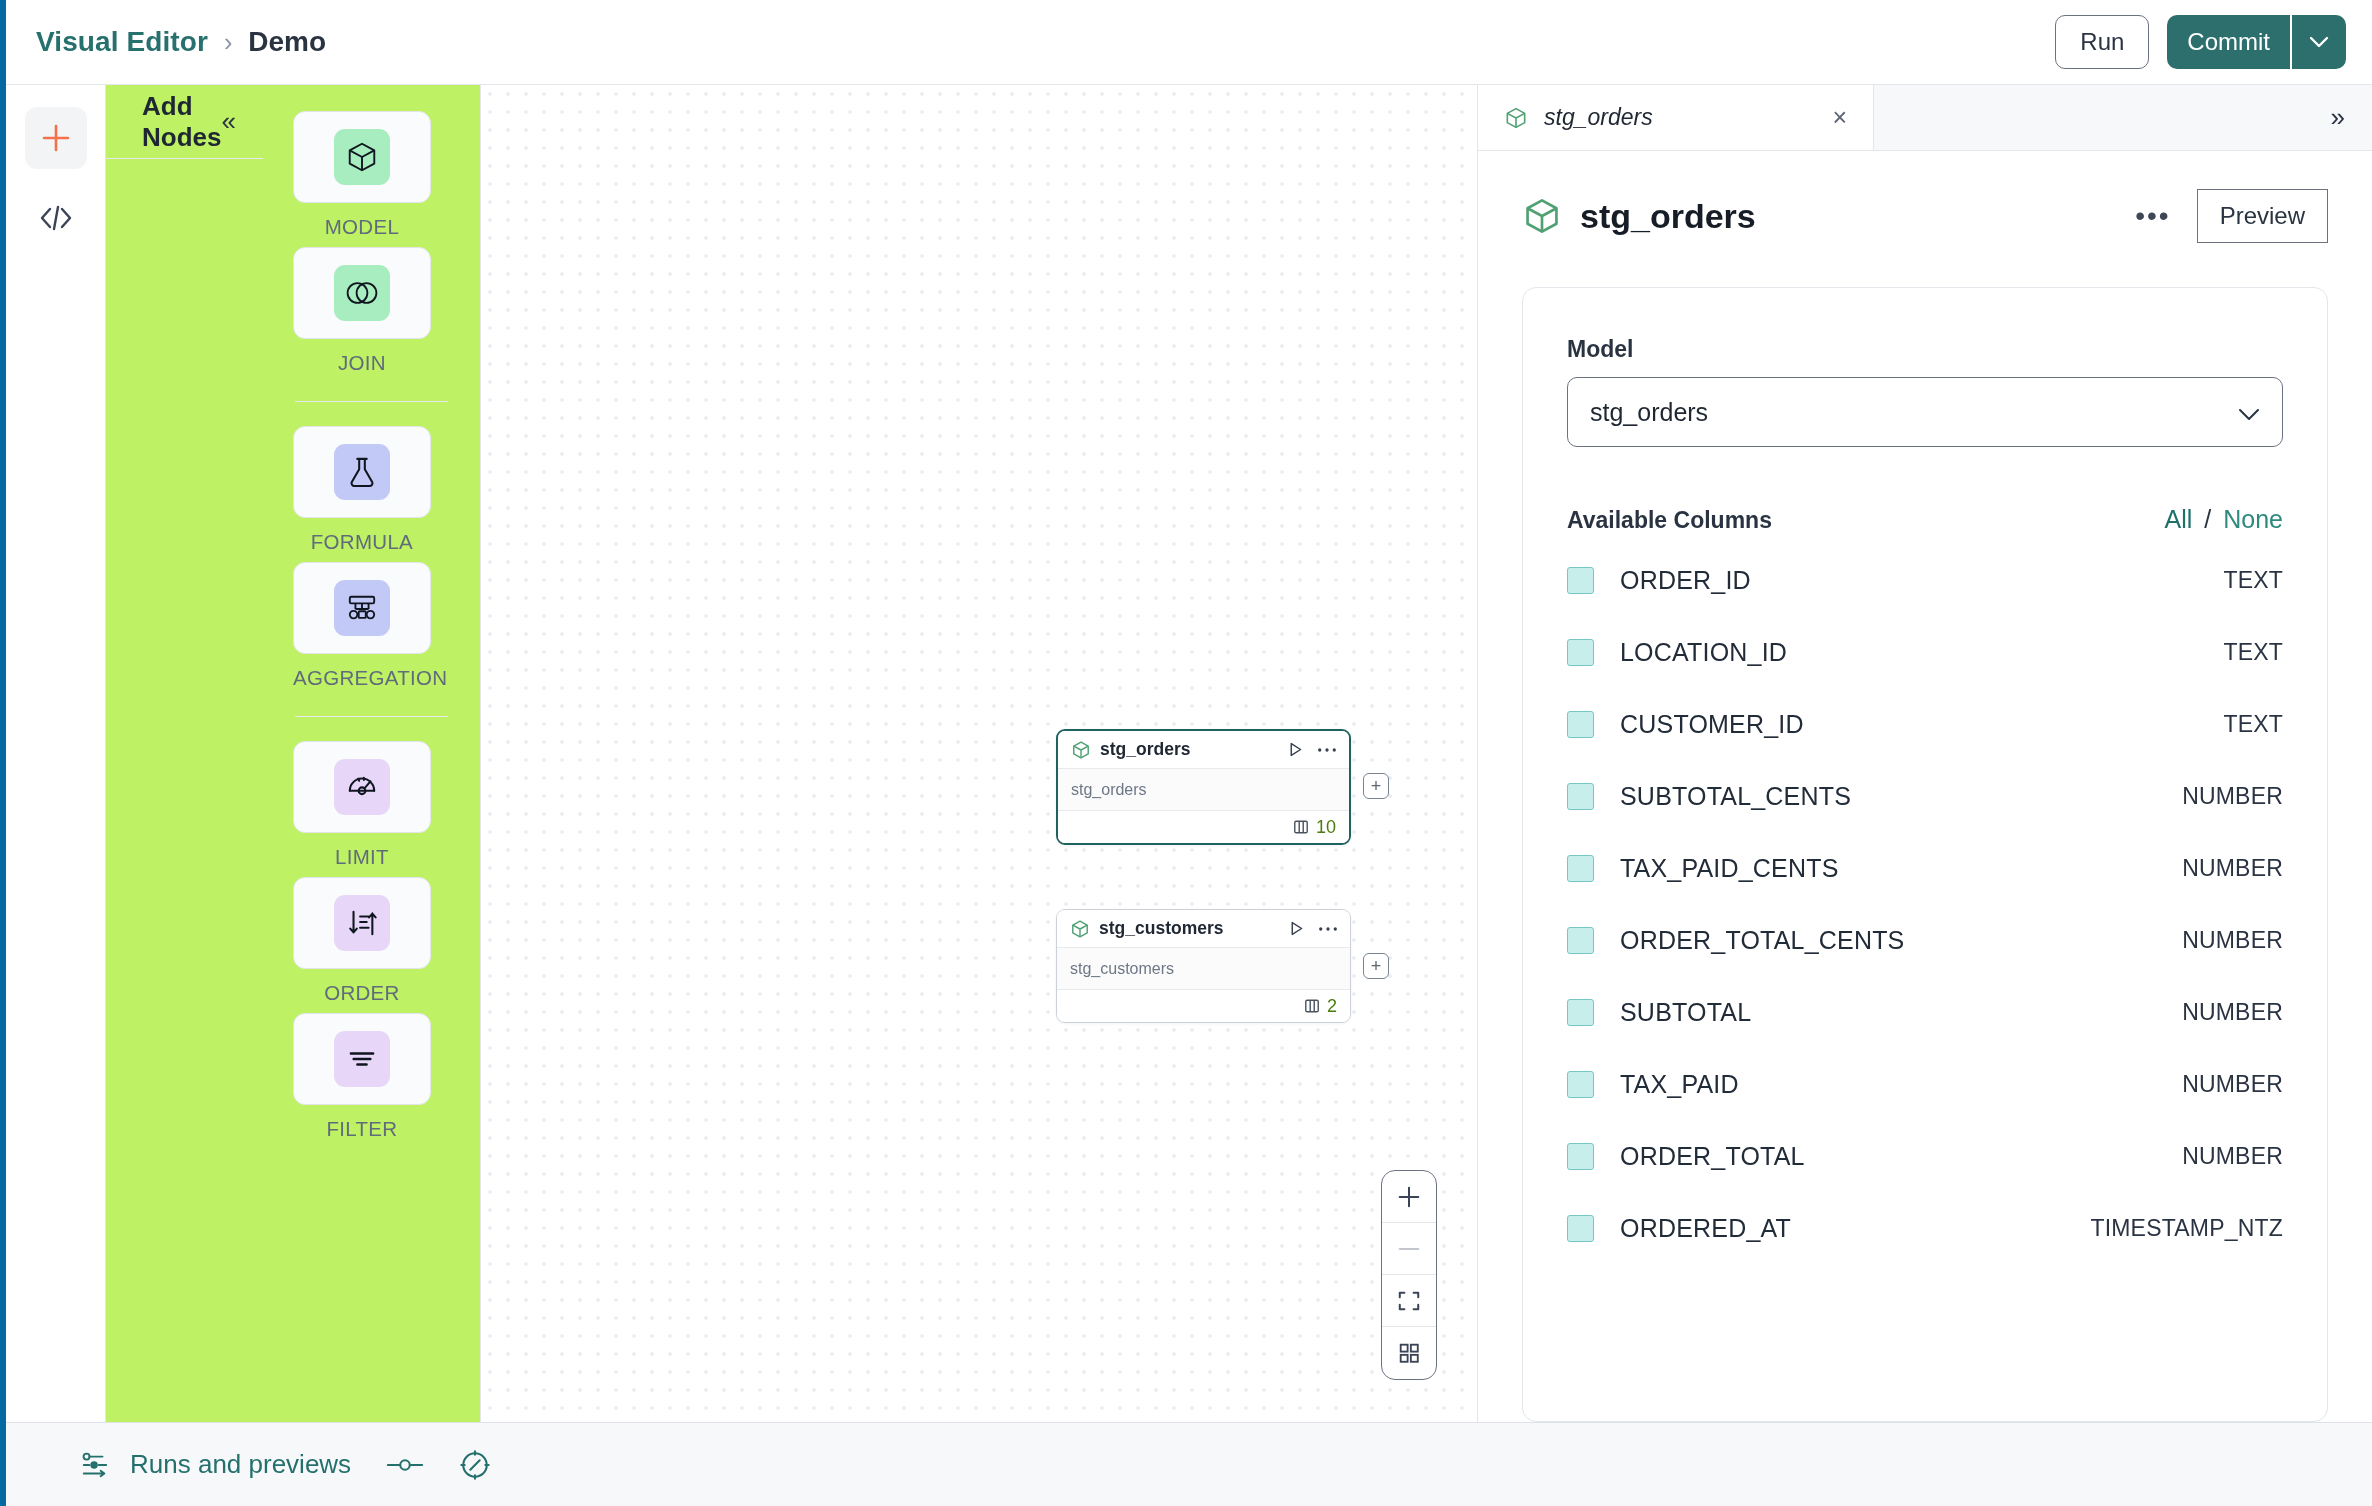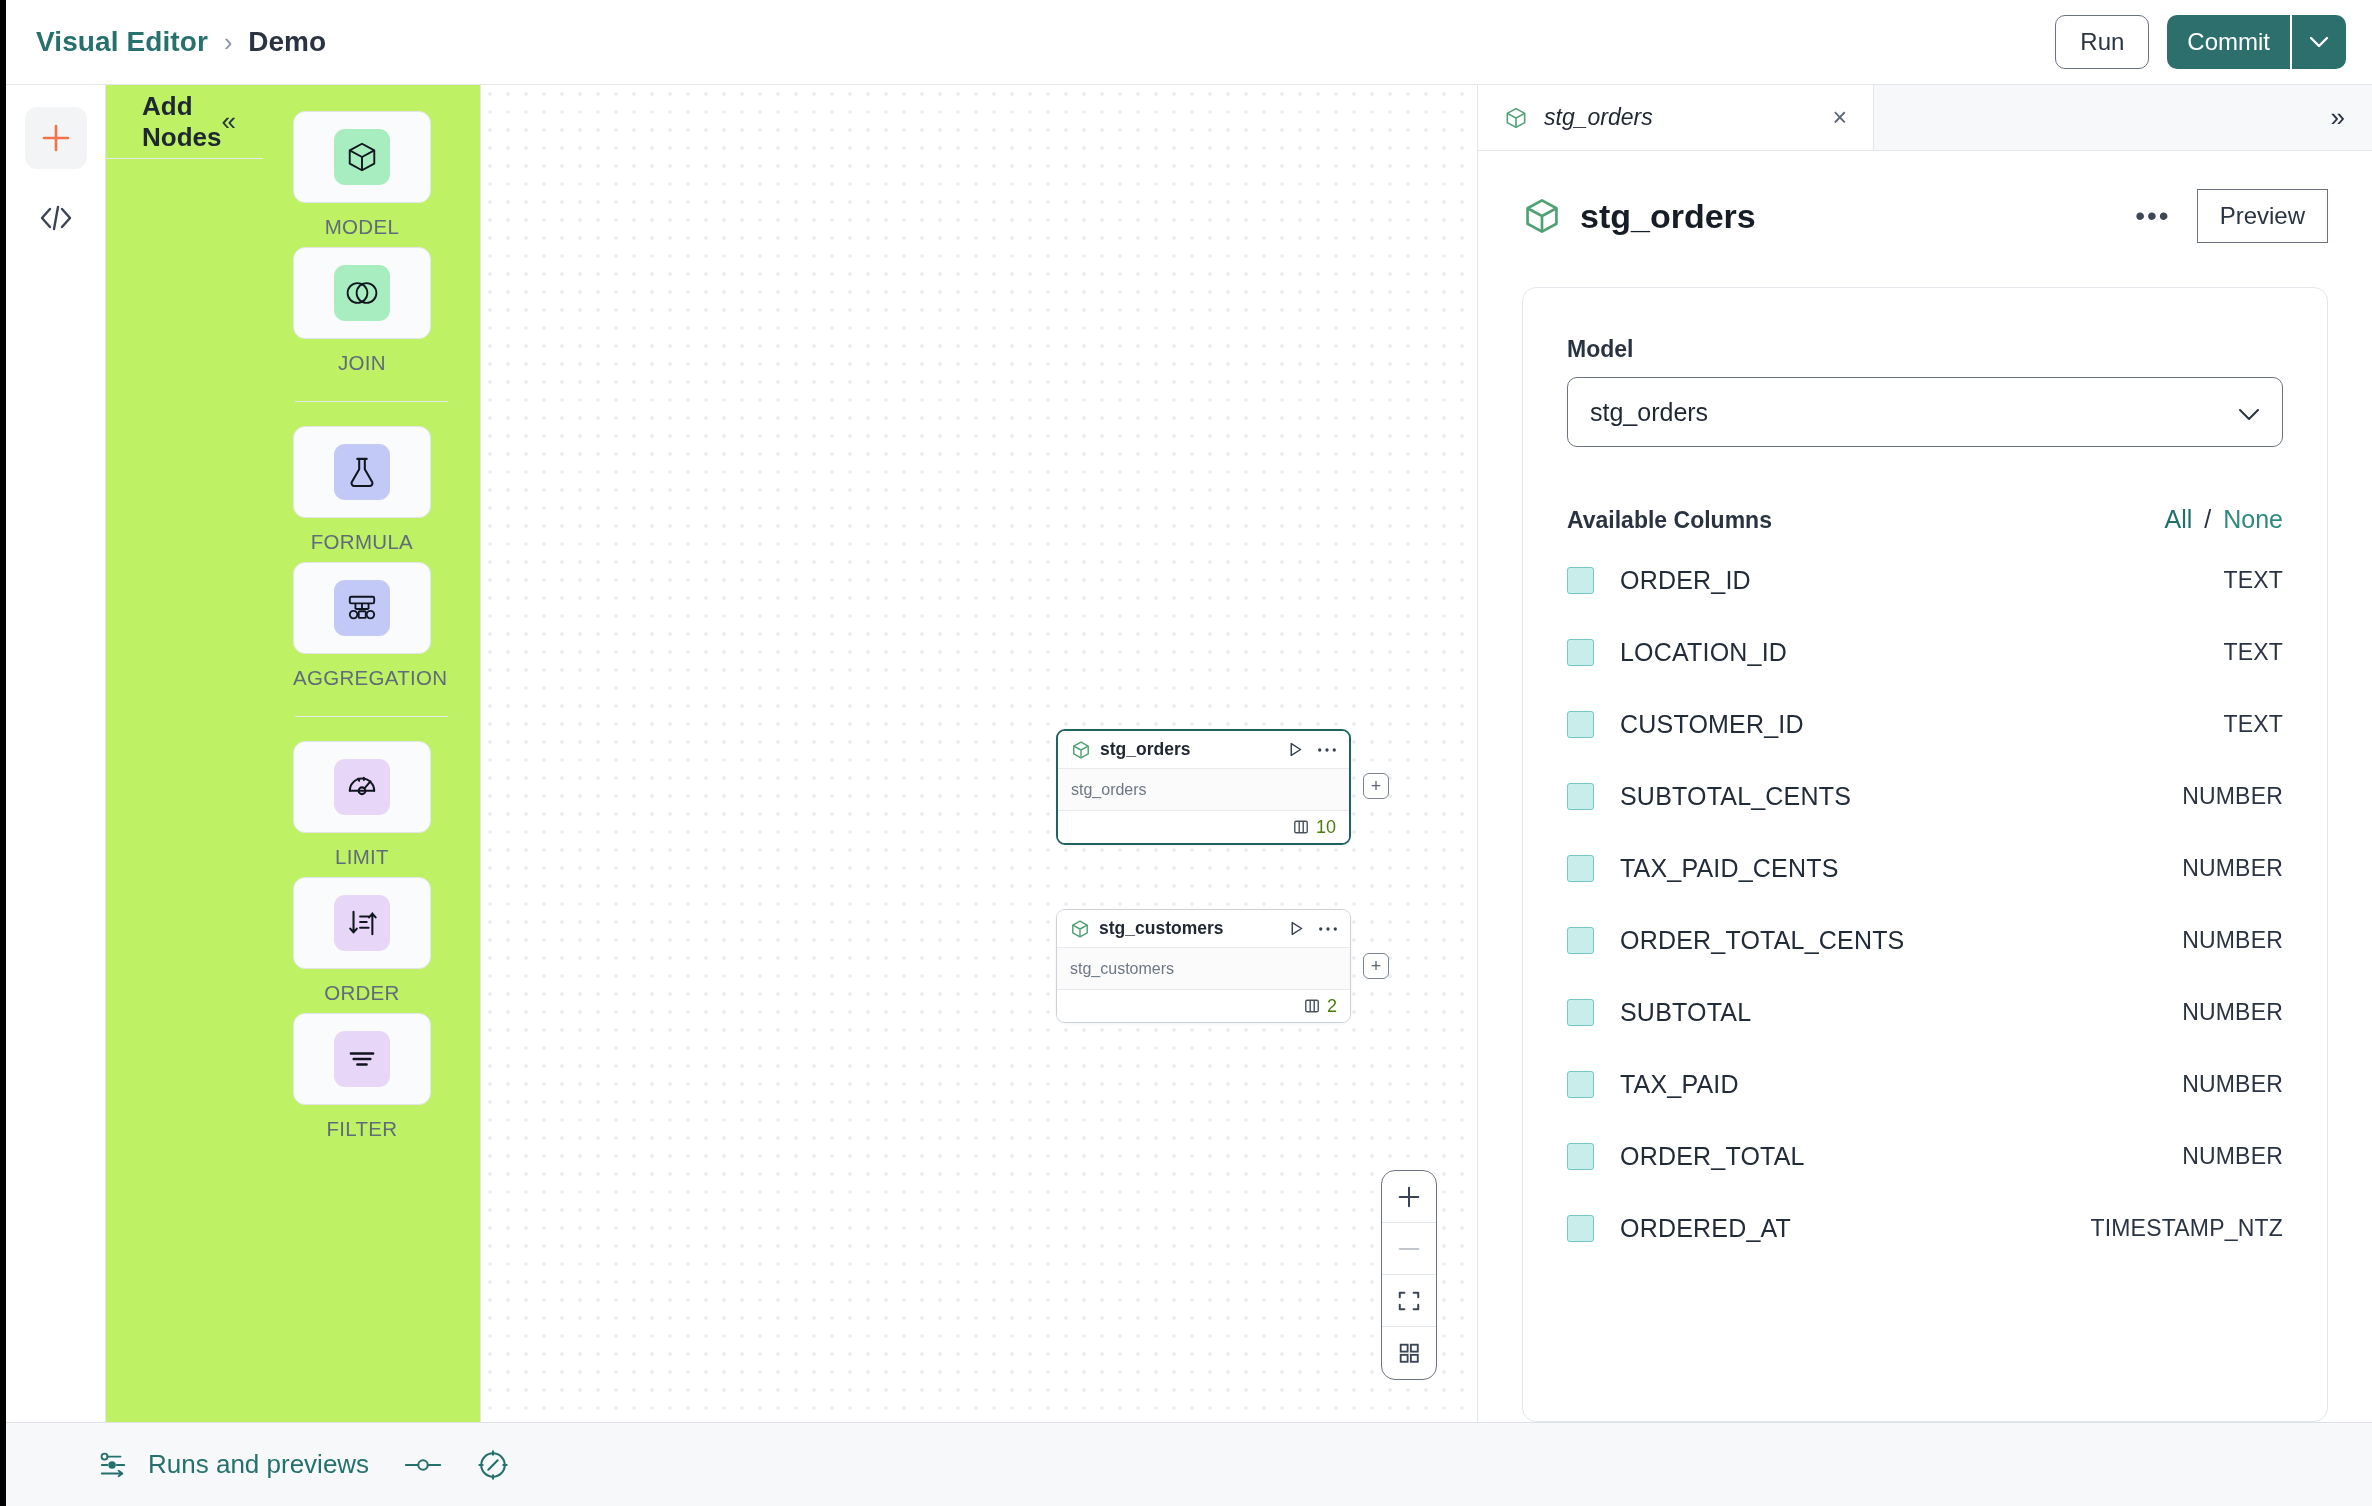--- a/index.html
+++ b/index.html
@@ -7,21 +7,21 @@
     width: 2372px; height: 1506px;
     font-family: "Liberation Sans", sans-serif;
     background: #ffffff;
     overflow: hidden;
     color: #232b38;
   }
   #app {
     width: 2372px; height: 1506px;
     position: relative;
     display: flex; flex-direction: column;
-    border-left: 6px solid #000000;
+    border-left: 6px solid #0369a1;
   }
 
   
   .topbar {
     height: 84px; flex: 0 0 84px;
     display: flex; align-items: center;
     padding: 0 26px 0 30px;
     background: #fff;
     position: relative; z-index: 20;
   }
@@ -230,21 +230,21 @@
   }
   .col-name { font-size: 25px; color: #222b38; letter-spacing: .2px; }
   .col-type { margin-left: auto; font-size: 23px; color: #2a3342; letter-spacing: .2px; }
 
   
   .bottombar {
     height: 84px; flex: 0 0 84px;
     border-top: 1px solid #dfe3e8;
     background: #f7f8fa;
     display: flex; align-items: center;
-    padding-left: 90px; gap: 34px;
+    padding-left: 72px; gap: 34px;
   }
   .bb-label { font-size: 26px; color: #24706d; }
   .bb-item { display: flex; align-items: center; gap: 18px; }
 </style>
 </head>
 <body>
 
 <div id="app">
 
   <div class="topbar">

